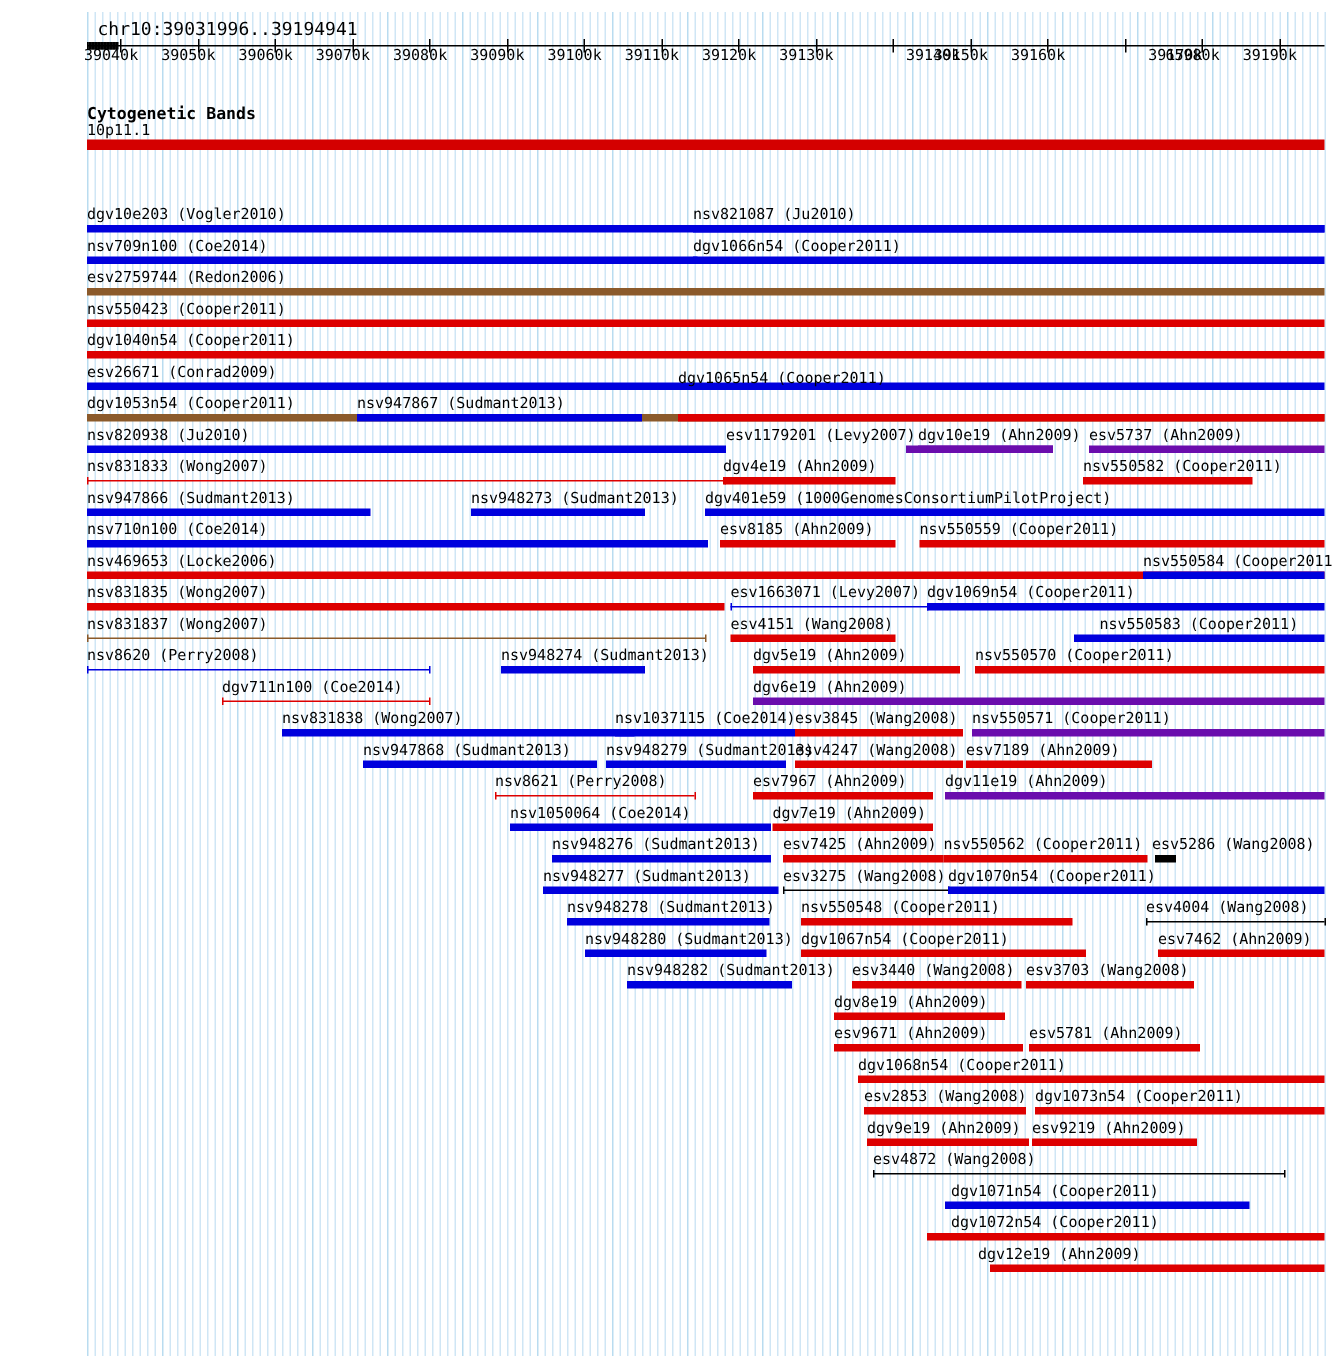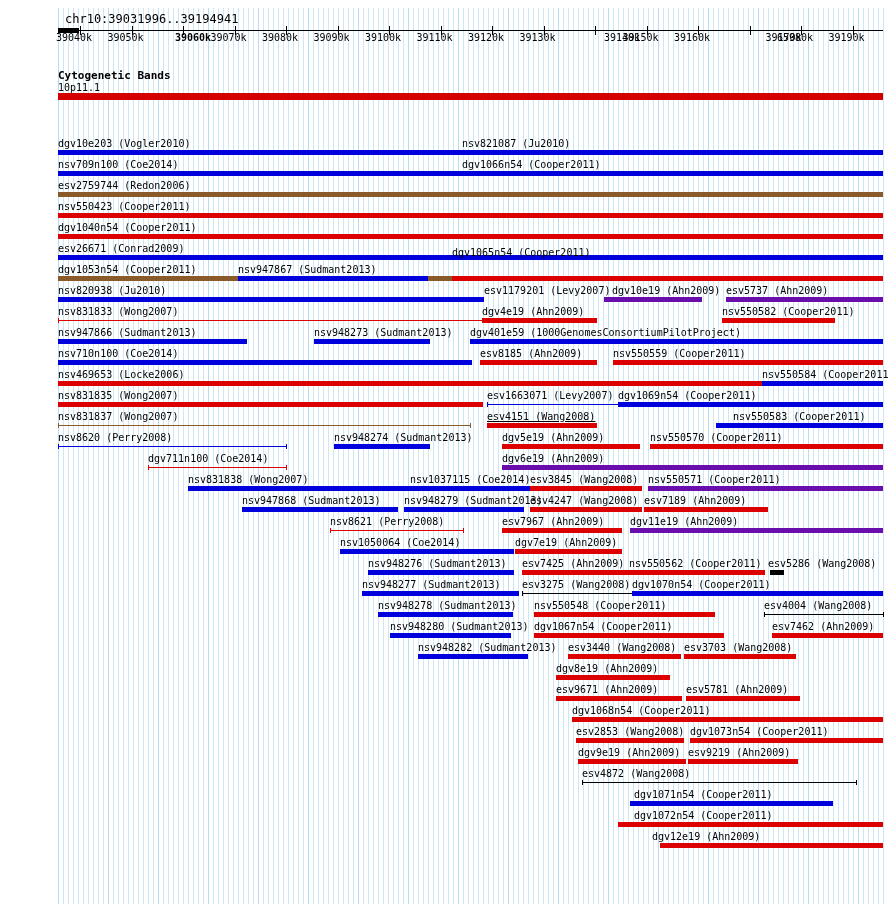--- a/index.html
+++ b/index.html
@@ -253,21 +253,21 @@
       <div class="tick" style="left: 17px; height: 5px; top: 2px;"></div>
       <div class="tick" style="left: 17.5px; height: 5px; top: 2px;"></div>
       <div class="tick" style="left: 18px; height: 5px; top: 2px;"></div>
       <div class="tick" style="left: 18.5px; height: 5px; top: 2px;"></div>
       <div class="tick" style="left: 19px; height: 5px; top: 2px;"></div>
       <div class="tick" style="left: 19.5px; height: 5px; top: 2px;"></div>
     </div>
   <div id="ticklabels">
       <div class="ticklab" style="left: 56px;">39040k</div>
       <div class="ticklab" style="left: 107.5px;">39050k</div>
-      <div class="ticklab" style="left: 175px; font-weight: bold;">39060k</div>
+      <div class="ticklab" style="left: 159px;">39060k</div>
       <div class="ticklab" style="left: 210.5px;">39070k</div>
       <div class="ticklab" style="left: 262px;">39080k</div>
       <div class="ticklab" style="left: 313.5px;">39090k</div>
       <div class="ticklab" style="left: 365px;">39100k</div>
       <div class="ticklab" style="left: 416.5px;">39110k</div>
       <div class="ticklab" style="left: 468px;">39120k</div>
       <div class="ticklab" style="left: 519.5px;">39130k</div>
       <div class="ticklab" style="left: 604px;">39140k</div>
       <div class="ticklab" style="left: 622.5px;">39150k</div>
       <div class="ticklab" style="left: 674px;">39160k</div>
@@ -341,21 +341,21 @@
       <div class="trackname" style="left: 487px; top: 391px; color: rgb(0, 0, 0);">esv1663071 (Levy2007)</div>
       <div class="cap" style="left: 487px; top: 402px; background: rgb(0, 0, 221);"></div>
       <div class="cap" style="left: 618px; top: 402px; background: rgb(0, 0, 221);"></div>
       <div class="thinbar" style="top: 404px; background: rgb(0, 0, 221); left: 487px; width: 131px;"></div>
       <div class="trackname" style="left: 618px; top: 391px; color: rgb(0, 0, 0);">dgv1069n54 (Cooper2011)</div>
       <div class="bar" style="top: 402px; background: rgb(0, 0, 221); left: 618px; width: 265px;"></div>
       <div class="trackname" style="left: 58px; top: 412px; color: rgb(0, 0, 0);">nsv831837 (Wong2007)</div>
       <div class="cap" style="left: 58px; top: 423px; background: rgb(139, 90, 43);"></div>
       <div class="cap" style="left: 470px; top: 423px; background: rgb(139, 90, 43);"></div>
       <div class="thinbar" style="top: 425px; background: rgb(139, 90, 43); left: 58px; width: 412px;"></div>
-      <div class="trackname" style="left: 487px; top: 412px; color: rgb(0, 0, 0); text-decoration: underline;">esv4151 (Wang2008)</div>
+      <div class="trackname" style="left: 487px; top: 412px; color: rgb(0, 0, 0);">esv4151 (Wang2008)</div>
       <div class="bar" style="top: 423px; background: rgb(221, 0, 0); left: 487px; width: 110px;"></div>
       <div class="trackname" style="left: 733px; top: 412px; color: rgb(0, 0, 0);">nsv550583 (Cooper2011)</div>
       <div class="bar" style="top: 423px; background: rgb(0, 0, 221); left: 716px; width: 167px;"></div>
       <div class="trackname" style="left: 58px; top: 433px; color: rgb(0, 0, 0);">nsv8620 (Perry2008)</div>
       <div class="cap" style="left: 58px; top: 444px; background: rgb(0, 0, 221);"></div>
       <div class="cap" style="left: 286px; top: 444px; background: rgb(0, 0, 221);"></div>
       <div class="thinbar" style="top: 446px; background: rgb(0, 0, 221); left: 58px; width: 228px;"></div>
       <div class="trackname" style="left: 334px; top: 433px; color: rgb(0, 0, 0);">nsv948274 (Sudmant2013)</div>
       <div class="bar" style="top: 444px; background: rgb(0, 0, 221); left: 334px; width: 96px;"></div>
       <div class="trackname" style="left: 502px; top: 433px; color: rgb(0, 0, 0);">dgv5e19 (Ahn2009)</div>

